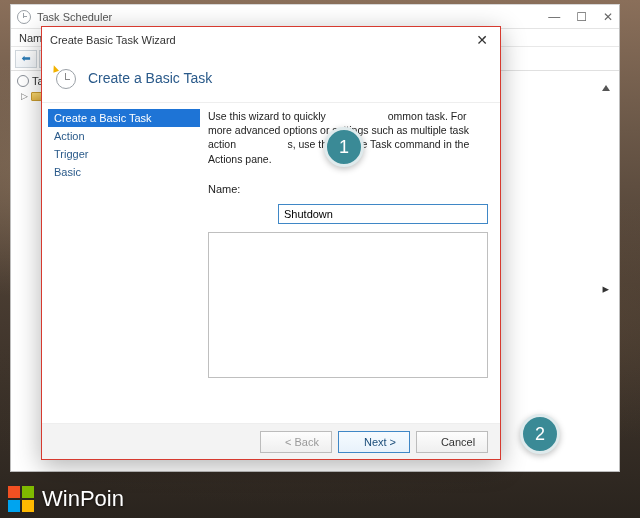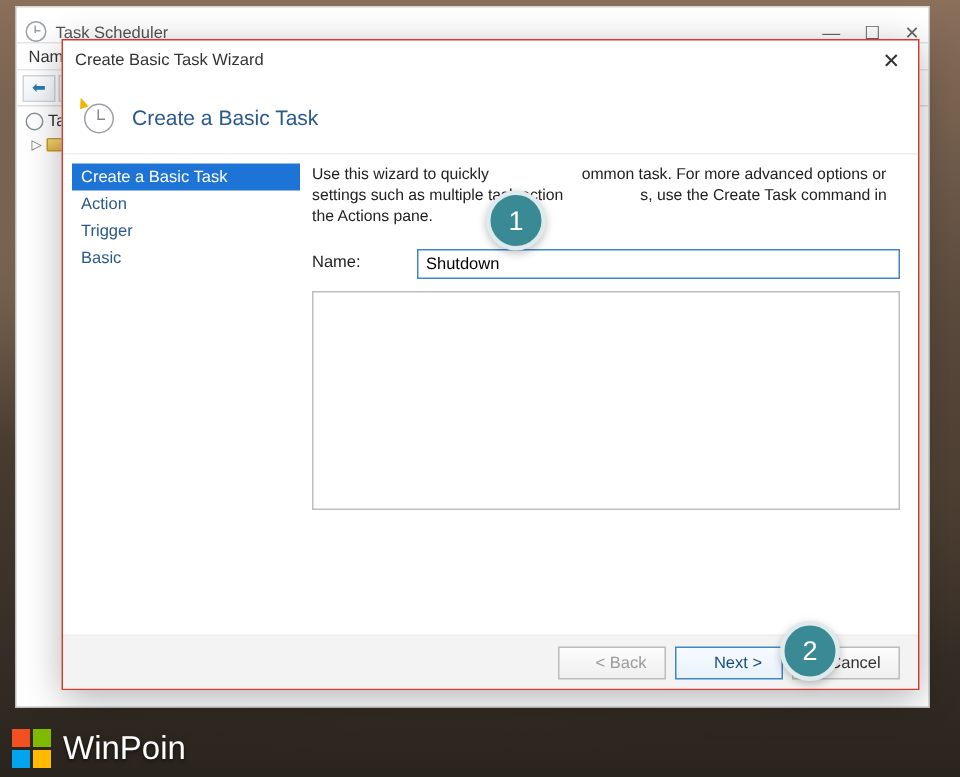--- a/index.html
+++ b/index.html
@@ -27,21 +27,21 @@
     position: absolute;
     left: 10px; top: 4px;
     width: 610px; height: 468px;
     background: #fff;
     border: 1px solid #bdbdbd;
     border-top: 1px solid #d6d6d6;
   }
   .parent-titlebar {
     height: 24px;
     display: flex;
-    align-items: flex-end;
+    align-items: center;
     padding: 0 6px;
     border-bottom: 1px solid #e4e4e4;
     color: #555;
     font-size: 11px;
   }
   .parent-titlebar .ticon {
     width: 14px; height: 14px;
     margin-right: 6px;
     border: 1px solid #9aa0a6;
     border-radius: 50%;
@@ -124,21 +124,21 @@
   }
   .right-pane-hint .chev-right {
     position:absolute; top: 200px; right: 4px;
     font-size: 13px; color:#333;
   }
 
   
   .dialog {
     position: absolute;
     left: 41px; top: 26px;
-    width: 572px; height: 434px;
+    width: 460px; height: 434px;
     background: #fff;
     border: 1px solid #d63a2f;
     box-shadow: 0 6px 24px rgba(0,0,0,0.3);
   }
   .dialog-titlebar {
     height: 26px;
     display: flex;
     align-items: center;
     padding: 0 8px;
     color: #333;
@@ -224,20 +224,21 @@
     padding-top: 3px;
   }
   .form-row input[type=text] {
     flex: 1;
     height: 20px;
     border: 1px solid #3f87c6;
     padding: 0 5px;
     font-family: inherit;
     font-size: 11px;
     outline: none;
+    margin-top: 24px;
   }
   .form-row textarea {
     flex: 1;
     height: 146px;
     border: 1px solid #bfbfbf;
     resize: none;
     font-family: inherit;
     font-size: 11px;
     padding: 3px 5px;
     outline: none;

